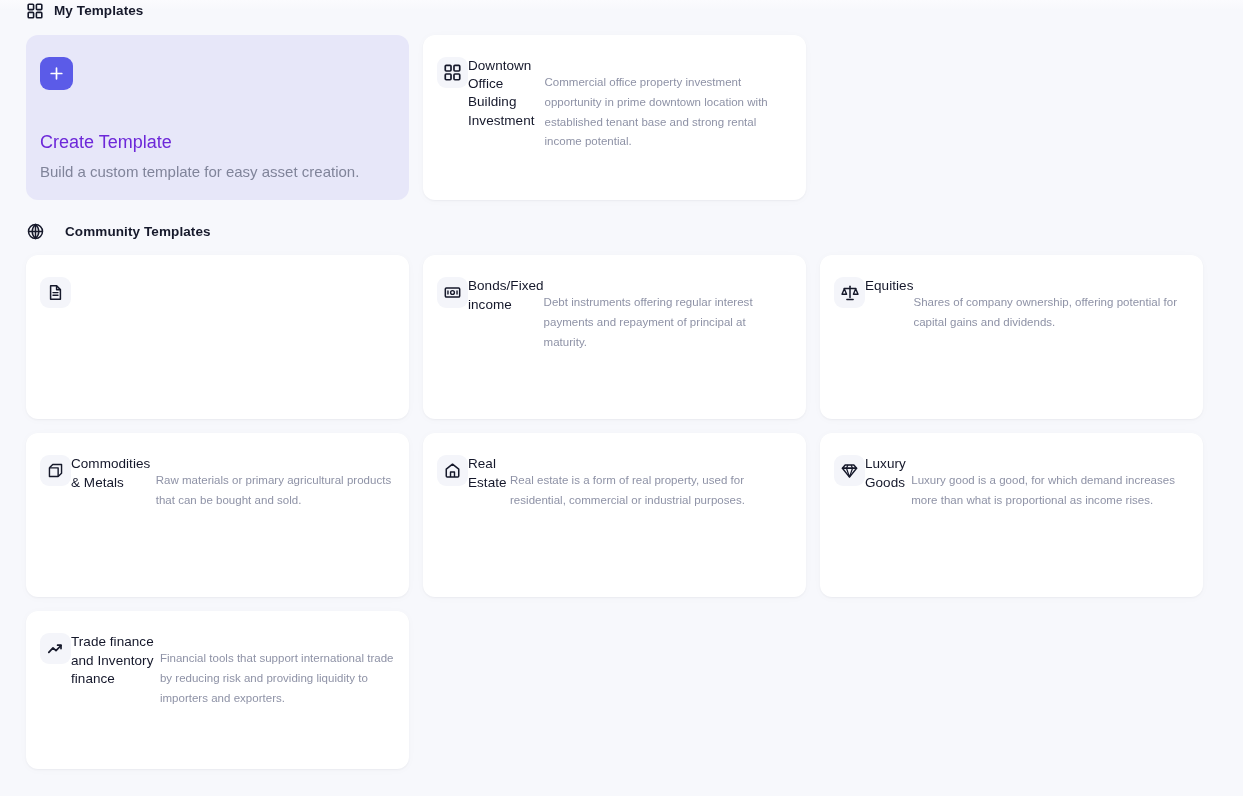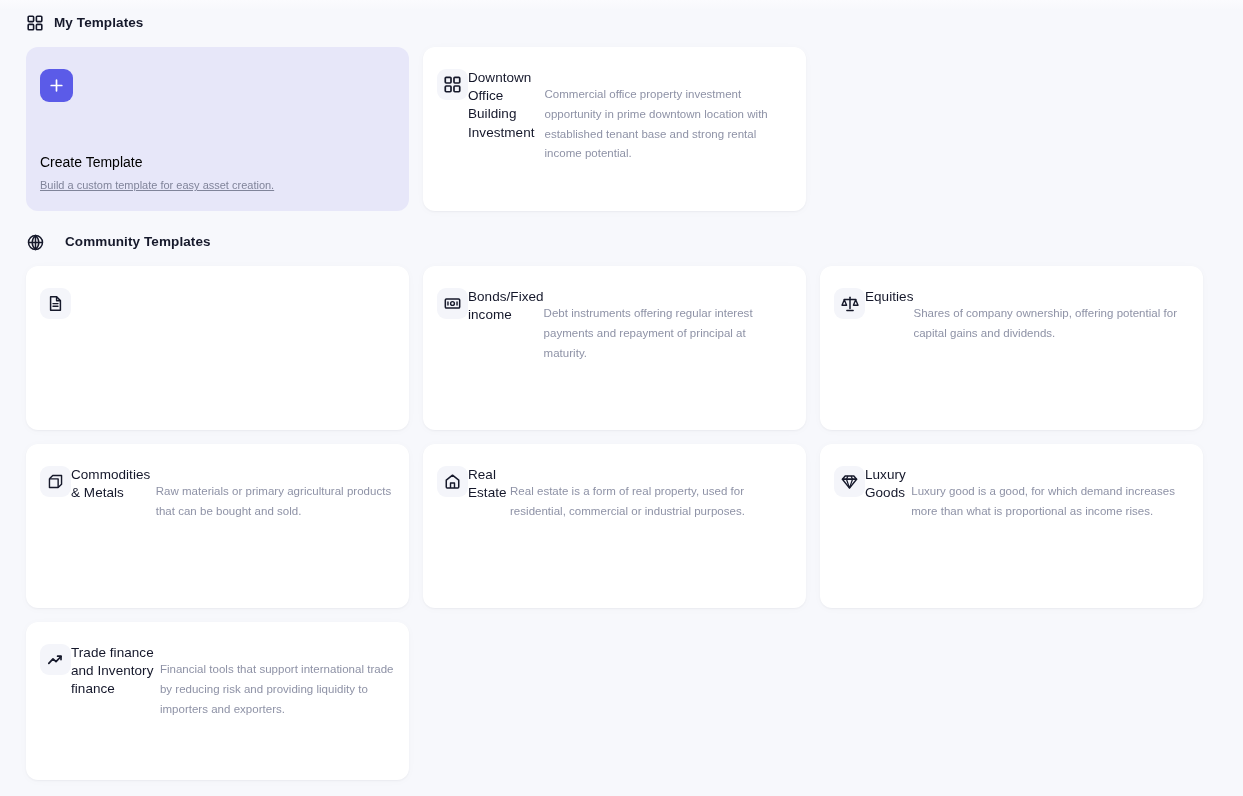--- a/index.html
+++ b/index.html
@@ -31,21 +31,21 @@
     padding: 0 26px;
   }
 
   
   .section-header {
     display: flex;
     align-items: center;
     gap: 10px;
     height: 22px;
   }
-  .section-header.my-templates { margin-top: 12px; }
+  .section-header.my-templates { }
   .section-header.community { margin-top: 20px; gap: 21px; }
 
   .section-header .sec-icon {
     width: 18px; height: 18px;
     display: flex; align-items: center; justify-content: center;
     color: #16192b;
     flex: 0 0 auto;
   }
   .section-header .sec-title {
     font-size: 13.5px;
@@ -132,30 +132,29 @@
     width: 33px; height: 33px;
     border-radius: 9px;
     background: #5b5be8;
     display: flex; align-items: center; justify-content: center;
     color: #ffffff;
     flex: 0 0 auto;
   }
   .card-create .plus-tile svg { display: block; }
   .card-create .spacer { flex: 1 1 auto; min-height: 40px; }
   .card-create .card-title {
-    font-size: 14px;
-    color: #000000;
+    font-size: 18px;
+    color: #6d28d9;
     margin-bottom: 6px;
     line-height: 1.35;
   }
   .card-create .card-desc {
-    font-size: 11px;
+    font-size: 15px;
     color: #80849a;
     line-height: 1.6;
-    text-decoration: underline;
   }
 
   .card-mine { min-height: 164px; }
 
   
   .grid-community .card { min-height: 164px; }
   .grid-last { display: grid; grid-template-columns: 383px; margin-top: 14px; }
   .grid-last .card { min-height: 158px; }
 
 </style>

